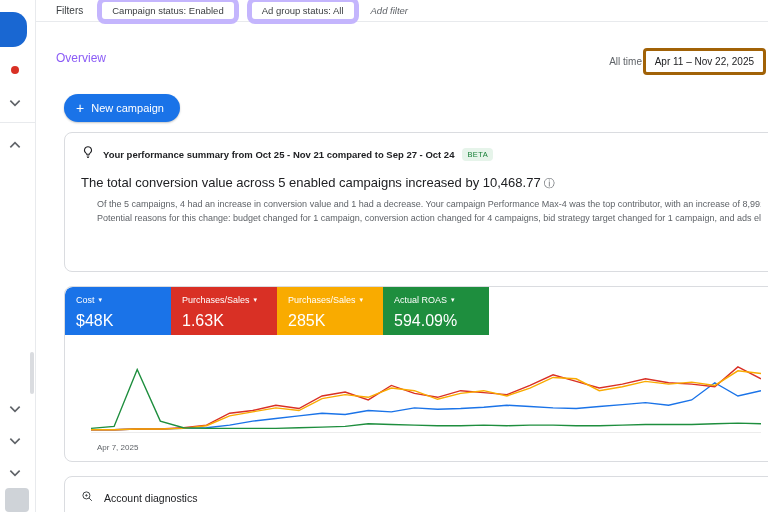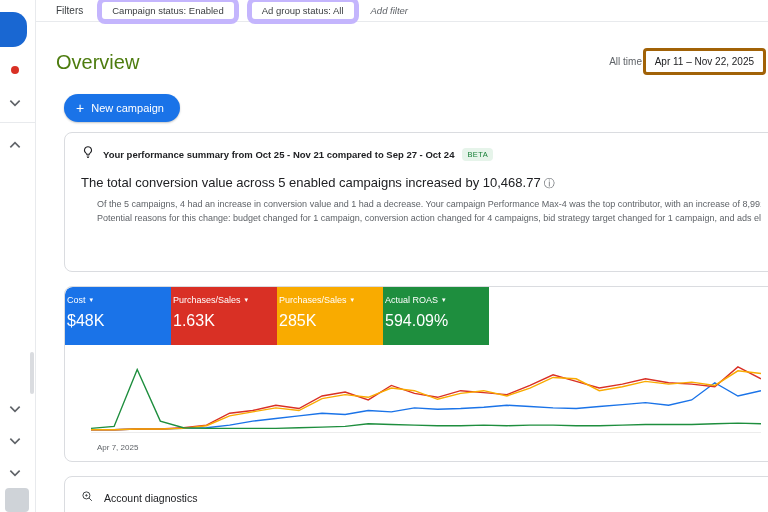--- a/index.html
+++ b/index.html
@@ -23,21 +23,21 @@
 
   
   .topbar { position: absolute; left: 36px; right: 0; top: 0; height: 22px; background: #fff;
             border-bottom: 1px solid #e8eaed; display: flex; align-items: center; padding-left: 20px; }
   .filters-label { font-size: 10px; color: #3c4043; margin-right: 14px; }
   .chip { border: 5px solid #c4b5fd; border-radius: 8px; background: #fff; padding: 3px 10px;
           font-size: 9.5px; color: #3c4043; margin-right: 8px; cursor: pointer; white-space: nowrap; }
   .add-filter { font-size: 9.5px; color: #5f6368; margin-left: 4px; cursor: pointer; font-style: italic; }
 
   
-  .page-title { position: absolute; left: 56px; top: 51px; font-size: 20px; font-weight: 400; color: #4d7c0f; }
+  .page-title { position: absolute; left: 56px; top: 51px; font-size: 12px; font-weight: 400; color: #8b5cf6; }
   .time-label { position: absolute; right: 126px; top: 56px; font-size: 10px; color: #5f6368; cursor: pointer; }
   .date-range-box { position: absolute; right: 2px; top: 48px; border: 3px solid #a16207; border-radius: 4px;
                     background: #fff; padding: 5px 9px; font-size: 10px; color: #202124; cursor: pointer;
                     white-space: nowrap; }
 
   
   .new-campaign-btn { position: absolute; left: 64px; top: 94px; height: 28px; border: none;
                       background: #1a73e8; color: #fff; border-radius: 16px; padding: 0 16px 0 12px;
                       font-size: 11px; font-family: inherit; display: flex; align-items: center; gap: 7px;
                       cursor: pointer; box-shadow: 0 1px 2px rgba(60,64,67,.3); }
@@ -57,21 +57,21 @@
   .info-glyph { color: #5f6368; font-size: 11px; margin-left: 3px; cursor: pointer; }
   .insight-bullets { margin: 7px 16px 0 16px; padding-left: 16px; }
   .insight-bullets li { font-size: 9px; color: #5f6368; line-height: 1.55; white-space: nowrap; overflow: hidden; }
   .view-details-btn { position: absolute; left: 16px; bottom: 10px; background: #fff;
                       border: 1px solid #dadce0; border-radius: 4px; color: #1a73e8;
                       font-size: 10px; font-family: inherit; font-weight: 700; padding: 6px 12px; cursor: pointer; }
 
   
   .chart-card { top: 286px; height: 176px; overflow: hidden; }
   .metric-row { display: flex; }
-  .metric-card { width: 106px; height: 58px; padding: 8px 2px; color: #fff; cursor: pointer; flex: none; }
+  .metric-card { width: 106px; height: 48px; padding: 8px 11px; color: #fff; cursor: pointer; flex: none; }
   .metric-card:first-child { border-top-left-radius: 8px; }
   .metric-label-row { font-size: 9px; display: flex; align-items: center; gap: 4px; white-space: nowrap; }
   .metric-caret { font-size: 7px; }
   .metric-value { font-size: 16px; font-weight: 400; margin-top: 7px; }
   .chart-area { position: absolute; left: 26px; right: 16px; top: 74px; bottom: 28px;
                 border-bottom: 1px solid #ececec; }
   .chart-area svg { width: 100%; height: 100%; display: block; }
   .x-axis-label { position: absolute; left: 32px; bottom: 9px; font-size: 8px; color: #5f6368; }
 
   

